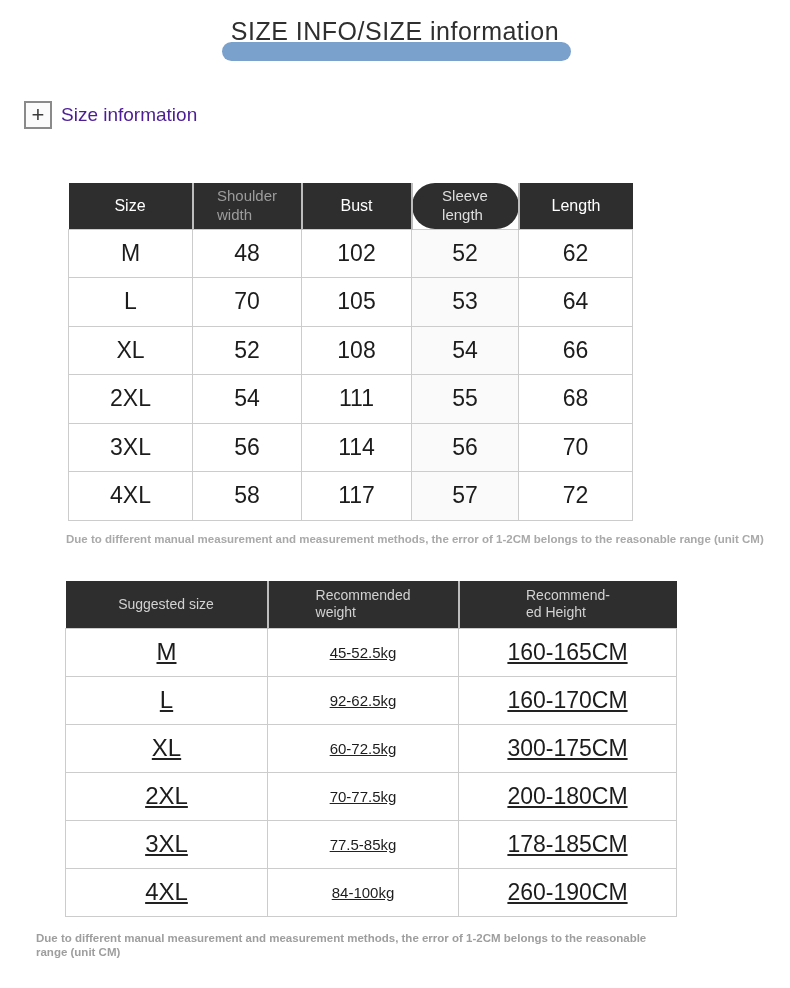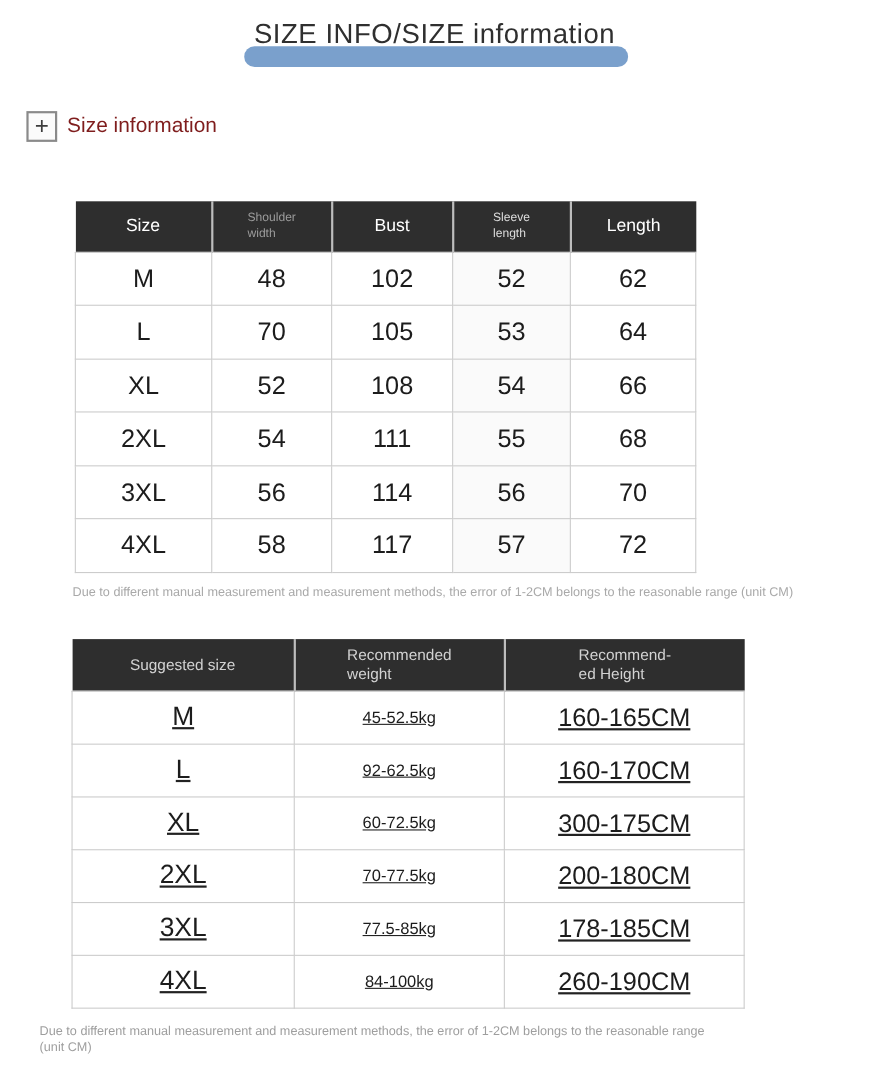--- a/index.html
+++ b/index.html
@@ -63,21 +63,21 @@
     display: flex;
     align-items: center;
     justify-content: center;
     font-size: 22px;
     line-height: 1;
     color: #3c3c3c;
     font-weight: 400;
   }
   .section-label-text {
     font-size: 19px;
-    color: #7f1d1d;
+    color: #4c1d95;
   }
 
   
   table {
     border-collapse: collapse;
     table-layout: fixed;
   }
   th {
     background: #2e2e2e;
     font-weight: 400;
@@ -103,22 +103,22 @@
   
   .size-table {
     position: absolute;
     left: 68px;
     top: 183px;
     width: 564px;
   }
   .size-table th { height: 46px; }
   .size-table td { height: 48.5px; font-size: 23px; }
   .size-table th.hdr-big   { font-size: 16px; color: #ffffff; }
-  .size-table th.hdr-small { font-size: 11px; color: #9c9c9c; }
-  .size-table th.hdr-small.bright { color: #dedede; }
+  .size-table th.hdr-small { font-size: 15px; color: #9c9c9c; }
+  .size-table th.hdr-small.bright { color: #dedede; border-radius: 23px; }
   .size-table td.col-sleeve { background: #fafafa; }
 
   
   .fit-table {
     position: absolute;
     left: 65px;
     top: 581px;
     width: 611px;
     text-decoration: underline;
   }
@@ -127,20 +127,21 @@
   .fit-table td.col-size   { font-size: 24px; }
   .fit-table td.col-weight { font-size: 15px; }
   .fit-table td.col-height { font-size: 23px; margin-left: 38px; }
 
   
   .note {
     position: absolute;
     font-size: 11.5px;
     line-height: 13.5px;
     color: #a9a9a9;
+    font-weight: bold;
   }
   .note-1 { left: 66px; top: 533px; width: 700px; white-space: nowrap; }
   .note-2 { left: 36px; top: 932px; width: 614px; color: #9e9e9e; }
 </style>
 </head>
 <body>
 
 <div class="page">
 
   <div class="title-wrap">

